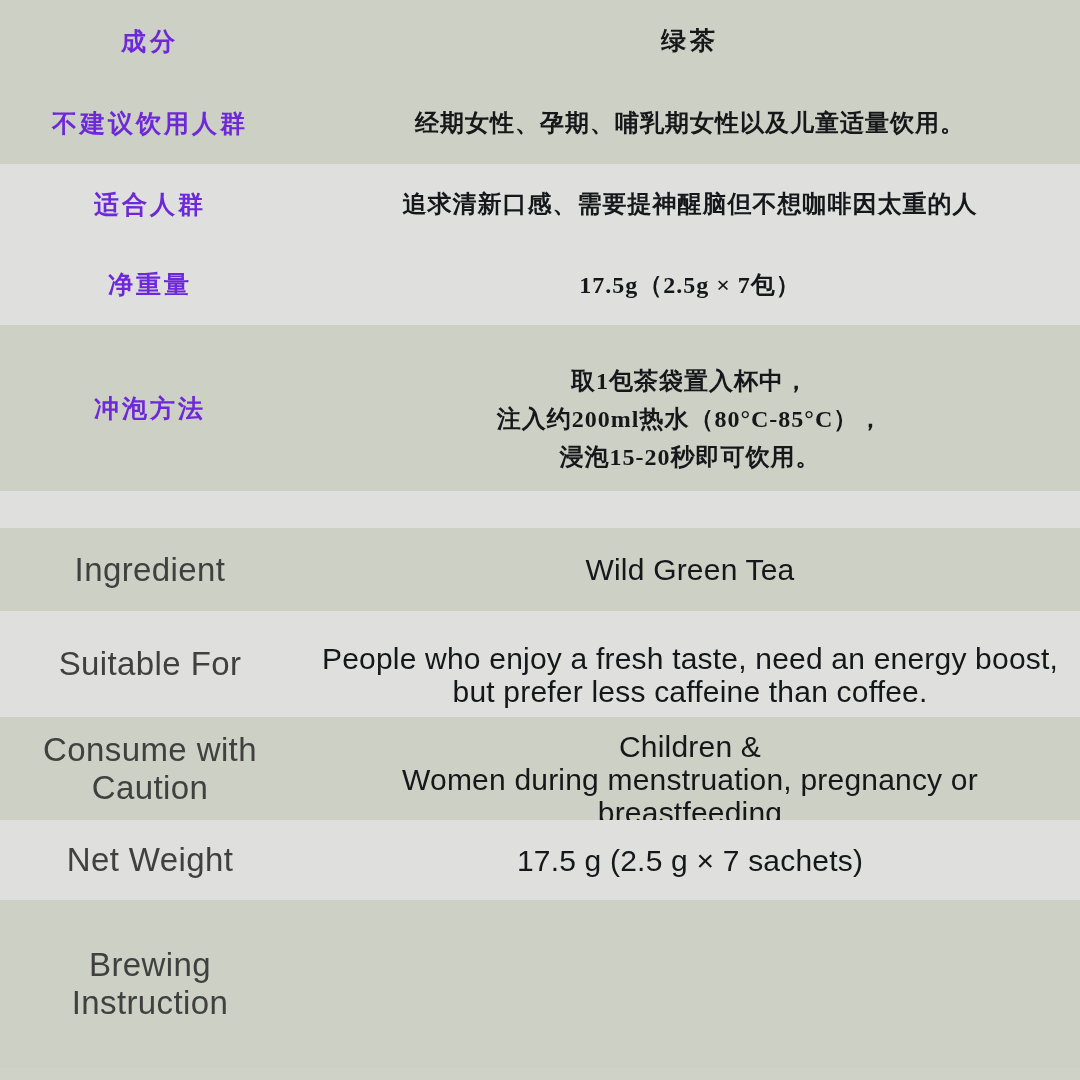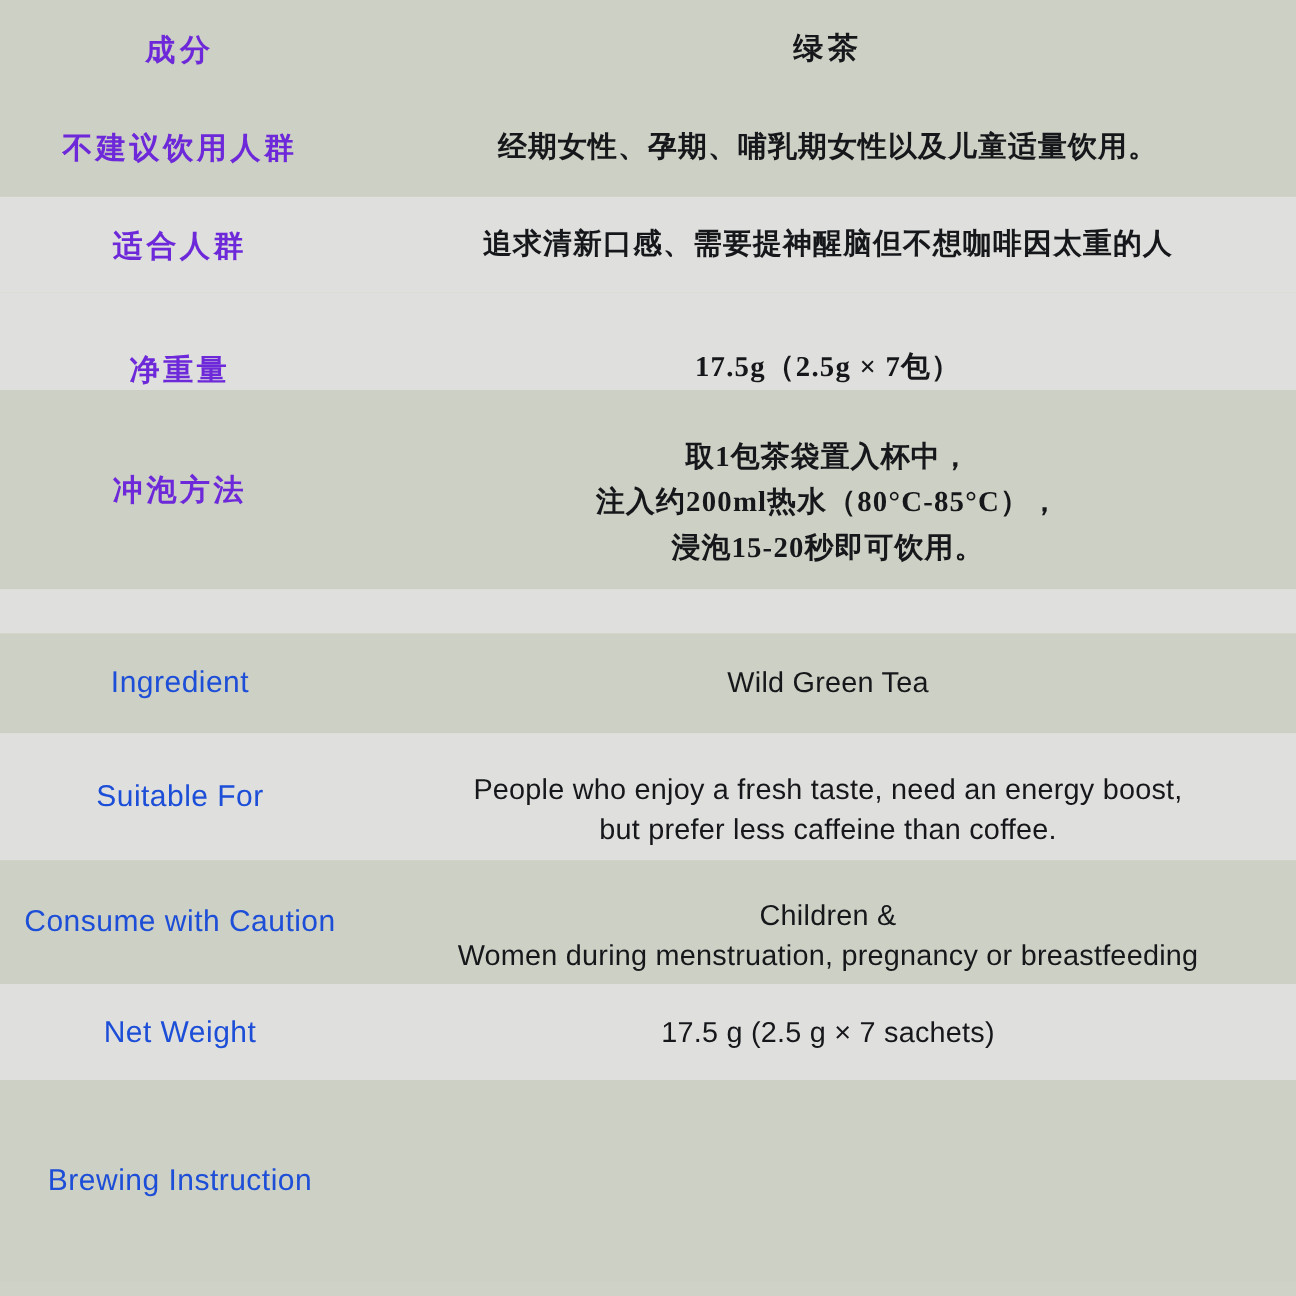--- a/index.html
+++ b/index.html
@@ -60,27 +60,27 @@
   }
   .cn.header .label,
   .cn.header .value {
     font-size: 25px;
     letter-spacing: 4px;
   }
 
   
   .en .label {
     font-family: "Liberation Sans", sans-serif;
-    font-size: 25px;
-    color: #1d4ed8;
+    font-size: 33px;
+    color: #404040;
     letter-spacing: 0.4px;
   }
   .en .value {
     font-family: "Liberation Sans", sans-serif;
-    font-size: 24px;
+    font-size: 30px;
     color: #15171a;
     line-height: 33px;
     letter-spacing: 0.2px;
   }
 
   .spacer { width: 100%; }
 
   .multiline { white-space: pre-line; margin-top: 22px; }
 </style>
 </head>
@@ -96,21 +96,21 @@
   <div class="row cn band-a" style="height:82px;">
     <div class="label">不建议饮用人群</div>
     <div class="value">经期女性、孕期、哺乳期女性以及儿童适量饮用。</div>
   </div>
 
   <div class="row cn band-b" style="height:80px;">
     <div class="label">适合人群</div>
     <div class="value">追求清新口感、需要提神醒脑但不想咖啡因太重的人</div>
   </div>
 
-  <div class="row cn band-b" style="height:81px;align-items:flex-end;">
+  <div class="row cn band-b" style="height:81px;">
     <div class="label">净重量</div>
     <div class="value">17.5g（2.5g × 7包）</div>
   </div>
 
   <div class="row cn band-a" style="height:166px;">
     <div class="label">冲泡方法</div>
     <div class="value multiline">取1包茶袋置入杯中，
 注入约200ml热水（80°C-85°C），
 浸泡15-20秒即可饮用。</div>
   </div>

